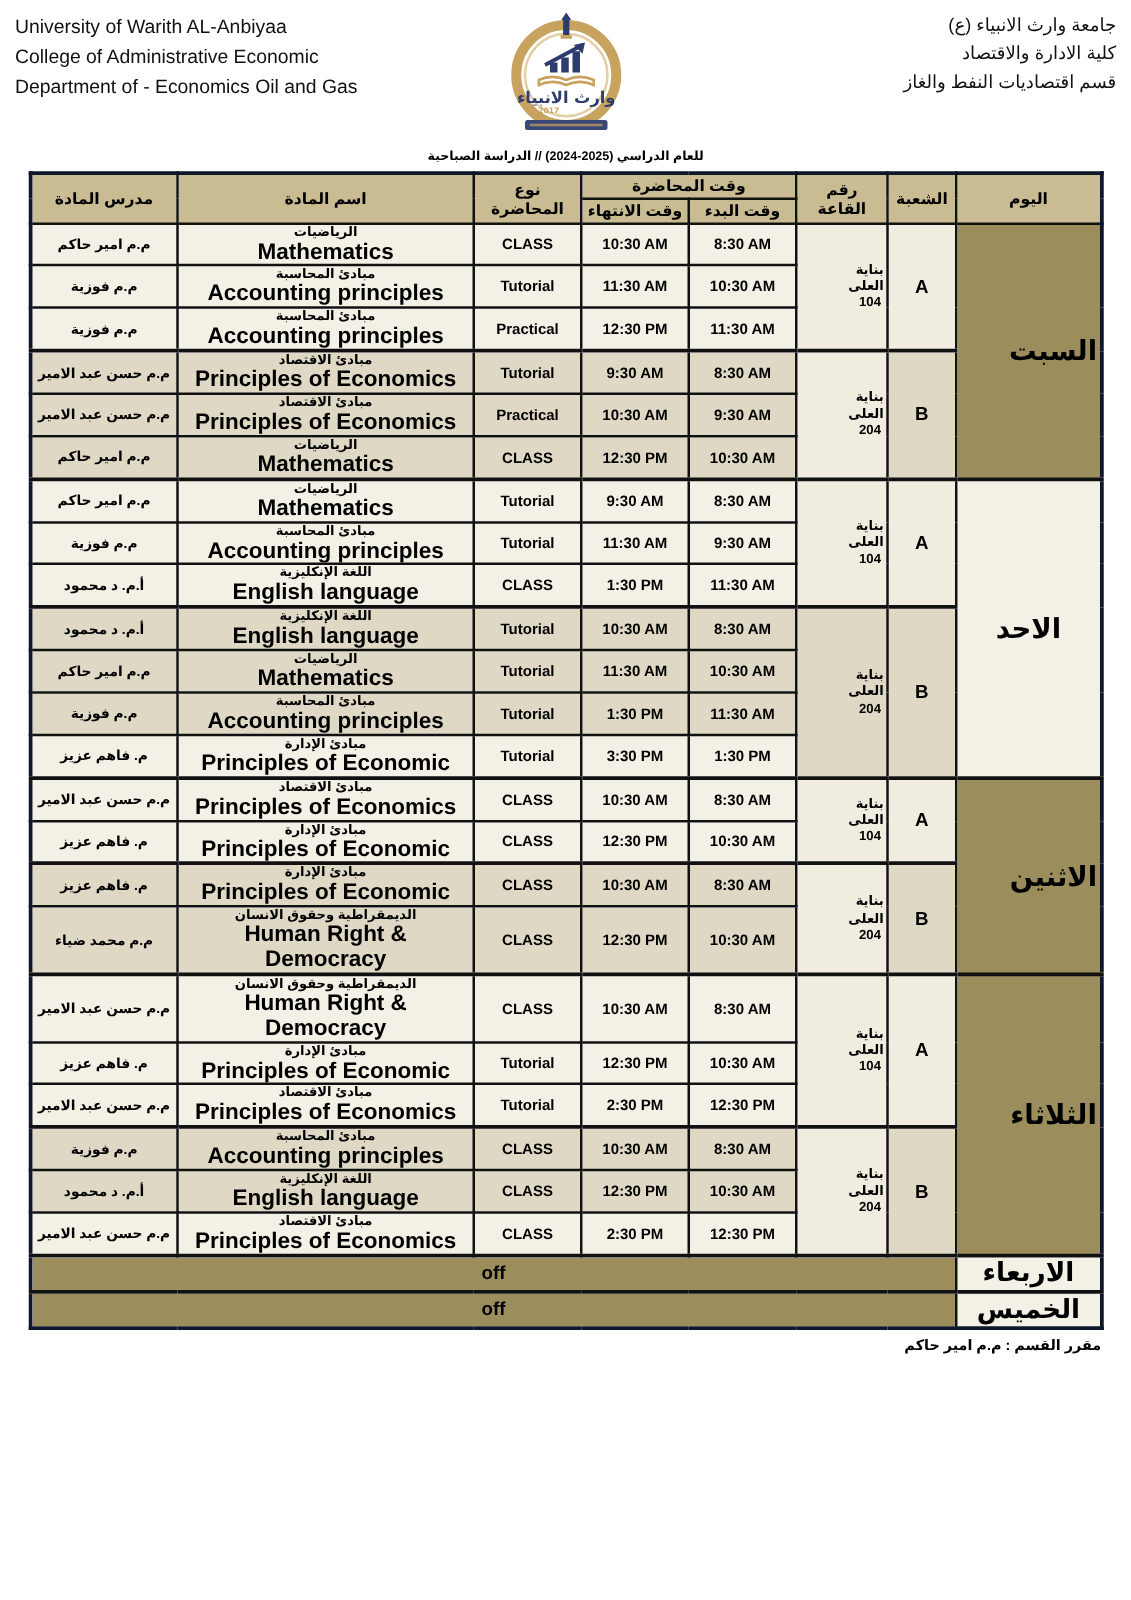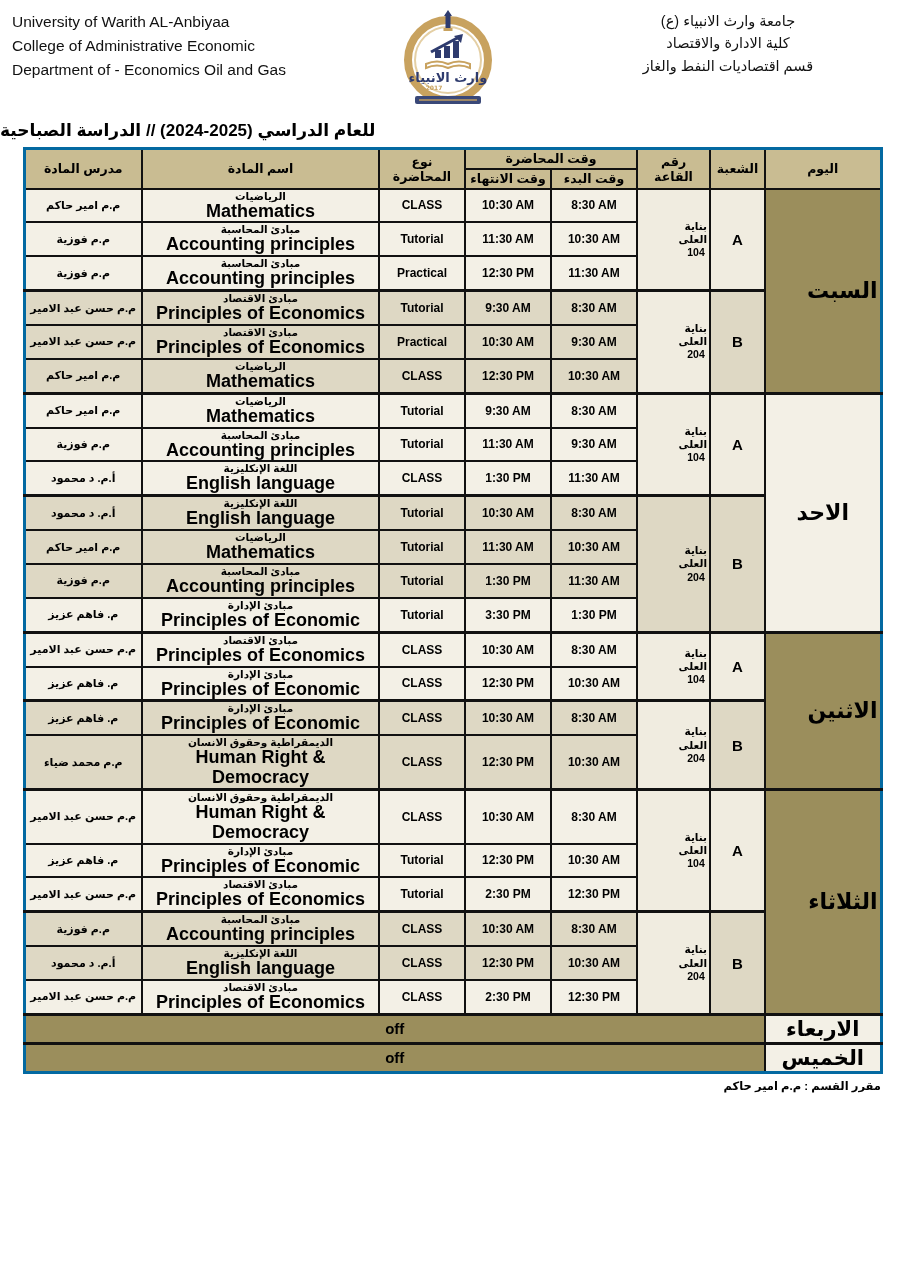--- a/index.html
+++ b/index.html
@@ -9,31 +9,31 @@
     font-family: "Liberation Sans", "DejaVu Sans", sans-serif;
     color: #000; position: relative;
   }
   
   .doc-header {
     display: flex; align-items: flex-start; justify-content: space-between;
     padding: 10px 12px 0 12px;
     gap: 40px;
   }
   .en-block { font-size: 15.5px; line-height: 1.55; color: #111; width: 330px; }
-  .ar-block { font-size: 14.5px; line-height: 1.55; color: #111; width: 330px; text-align: center; direction: rtl; }
-  .logo-wrap { width: 120px; height: 96px; display: flex; justify-content: flex-start; text-decoration: underline; }
+  .ar-block { font-size: 14.5px; line-height: 1.55; color: #111; width: 330px; text-align: right; direction: rtl; }
+  .logo-wrap { width: 120px; height: 96px; display: flex; justify-content: center; text-decoration: underline; }
   .doc-title {
-    text-align: left; font-weight: bold; font-size: 17px;
+    text-align: center; font-weight: bold; font-size: 10px;
     direction: rtl; margin-top: 14px; margin-bottom: 6px;
   }
   
   table.schedule {
     border-collapse: collapse; table-layout: fixed;
     width: 857px; margin: 0 auto;
-    border: 3px solid #0369a1;
+    border: 3px solid #0f172a;
   }
   .schedule th, .schedule td {
     border: 2px solid #111; text-align: center; vertical-align: middle;
     padding: 0 2px; overflow: hidden;
   }
   .schedule thead th {
     background: #c9bc92; font-weight: bold; font-size: 12.5px; direction: rtl;
   }
   .schedule thead tr.h1 th { height: 20px; }
   .schedule thead tr.h2 th { height: 20px; }

